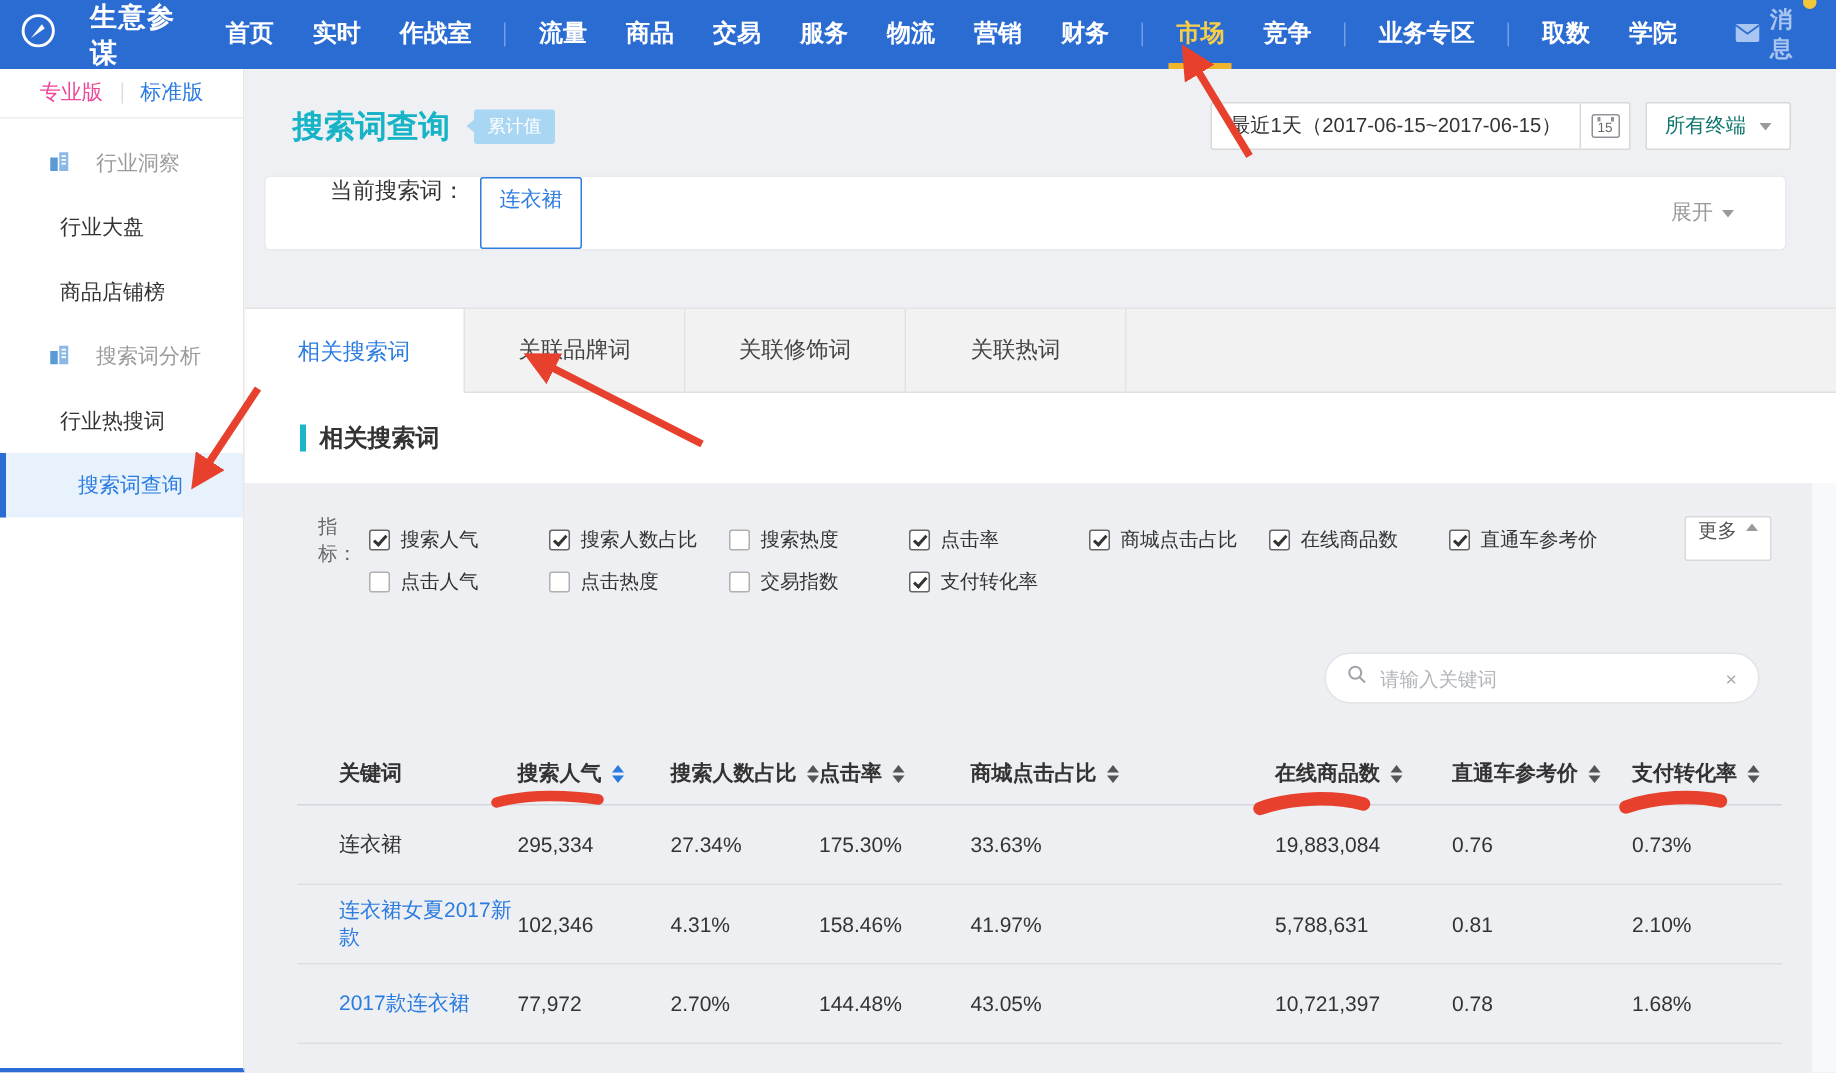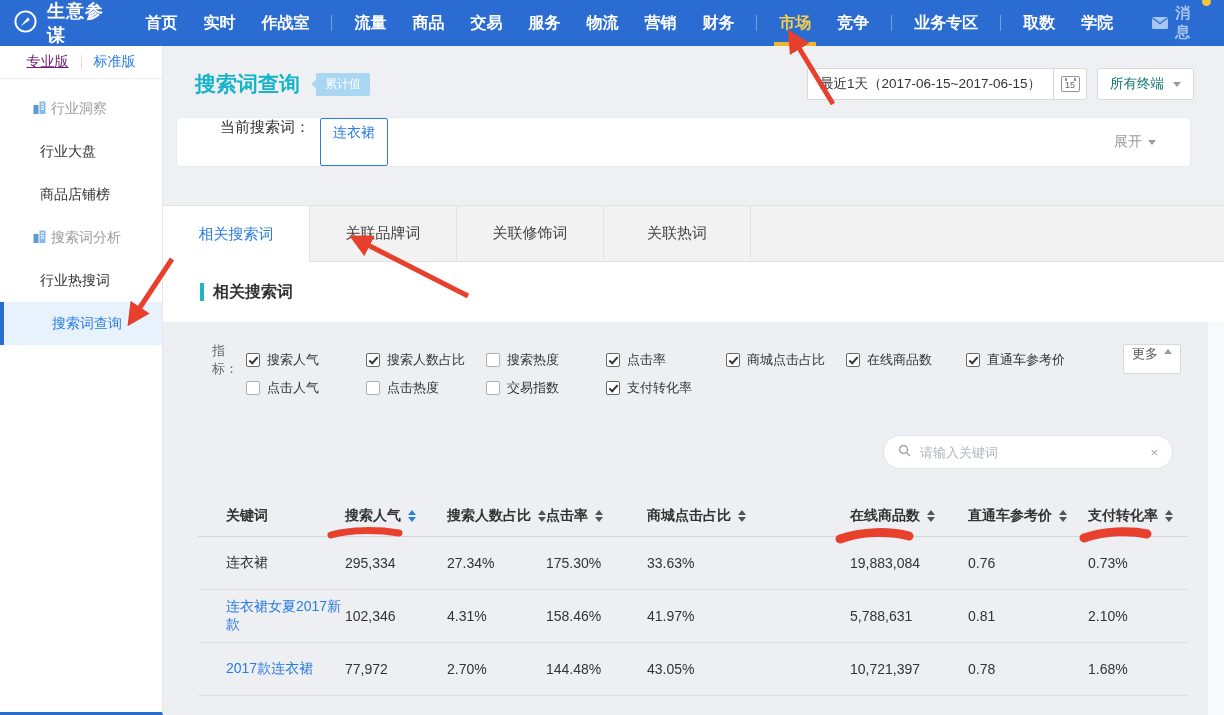--- a/index.html
+++ b/index.html
@@ -3,38 +3,38 @@
 <meta charset="utf-8">
 <style>
   * { margin:0; padding:0; box-sizing:border-box; }
   html,body { width:1224px; height:715px; }
   body { font-family:"Liberation Sans","DejaVu Sans",sans-serif; background:#eef0f3; overflow:hidden; }
   .screen { position:relative; width:1224px; height:715px; background:#eef0f3; }
 
   
   .navbar { position:absolute; top:0; left:0; width:100%; height:46px; background:#2b6cd3; display:flex; align-items:center; color:#fff; z-index:5; }
   .logo { display:flex; align-items:center; gap:9px; padding-left:13px; margin-right:14px; }
-  .logo-text { font-size:18px; font-weight:bold; letter-spacing:1px; }
+  .logo-text { font-size:18px; font-weight:bold; letter-spacing:1px;margin-left:13px; }
   .nav-item { position:relative; height:46px; line-height:46px; padding:0 13px; font-size:16px; font-weight:bold; cursor:pointer; white-space:nowrap; }
   .nav-item.active { color:#f7cf4b; }
   .nav-item.active::after { content:""; position:absolute; left:8px; right:8px; bottom:0; height:4px; background:#f0b62b; }
   .nav-divider { width:1px; height:16px; background:rgba(255,255,255,.35); margin:0 9px; }
   .nav-right { margin-left:auto; display:flex; align-items:center; padding-right:22px; }
   .nav-msg { display:flex; align-items:center; gap:7px; position:relative; margin-left:26px; color:#aac4f0; font-size:15px; font-weight:bold; cursor:pointer; }
   .msg-dot { position:absolute; right:-9px; top:-7px; width:9px; height:9px; border-radius:50%; background:#f3c73c; }
 
   
   .sidebar { position:absolute; top:46px; left:0; width:163px; bottom:0; background:#fff; border-right:1px solid #e7e7e7; border-bottom:3px solid #2b6cd3; z-index:4; }
   .side-tabs { height:33px; display:flex; align-items:center; justify-content:center; gap:12px; border-bottom:1px solid #ededed; font-size:14px; }
   .side-tab { cursor:pointer; }
-  .side-tab.dim { color:#701a75;text-decoration:underline; }
+  .side-tab.dim { color:#ec4899; }
   .side-tab.on { color:#2b7ce0; }
   .side-tab-div { width:1px; height:14px; background:#ddd; }
   .side-nav { padding-top:8px; }
-  .s-section { height:43px; display:flex; align-items:center; padding-left:33px; gap:5px; color:#9b9b9b; font-size:14px; }
+  .s-section { height:43px; display:flex; align-items:center; padding-left:33px; gap:18px; color:#9b9b9b; font-size:14px; }
   .s-item { height:43px; display:flex; align-items:center; padding-left:40px; font-size:14px; color:#333; cursor:pointer; }
   .s-item.active { background:#e7f2fd; color:#2b7ce0; border-left:4px solid #2b6cd3; padding-left:48px; }
 
   
   .main { position:absolute; top:46px; left:163px; right:0; bottom:0; background:#eef0f3; }
 
   .page-header { position:absolute; top:20px; left:32px; right:30px; height:36px; display:flex; align-items:center; justify-content:space-between; }
   .ph-left { display:flex; align-items:center; }
   .page-title { font-size:21px; font-weight:bold; color:#17b4c8; }
   .badge { position:relative; margin-left:16px; background:#a9d6f2; color:#fff; font-size:12px; padding:3px 9px; border-radius:2px; }

